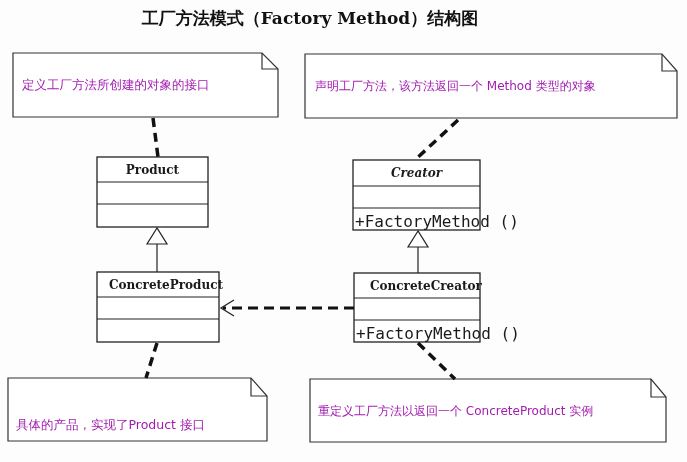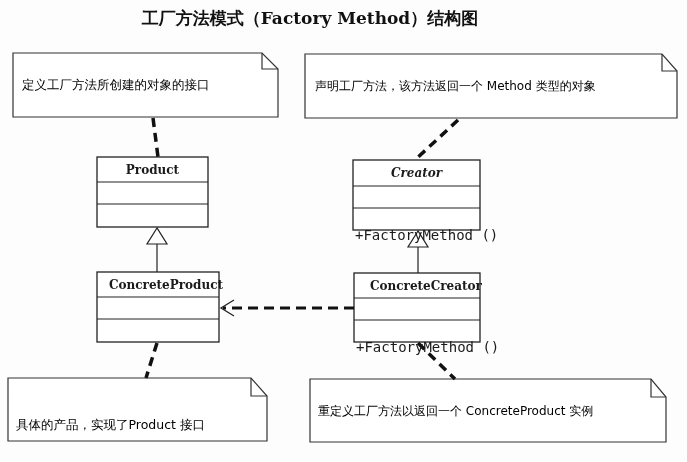--- a/index.html
+++ b/index.html
@@ -7,32 +7,31 @@
     width: 687px; height: 462px; background: #fdfdfd; position: relative; overflow: hidden;
     font-family: "DejaVu Serif", "Liberation Serif", serif; color: #1a1a1a;
   }
   .title {
     position: absolute; left: 0; top: 7px; width: 620px; text-align: center;
     font-family: "DejaVu Serif", serif; font-weight: bold; font-size: 17px; color: #111;
   }
   svg.canvas { position: absolute; left: 0; top: 0; }
   .note-text {
     position: absolute; font-size: 12.5px; white-space: nowrap;
-    font-family: "DejaVu Sans", "Liberation Sans", sans-serif; color: #000000;
+    font-family: "DejaVu Sans", "Liberation Sans", sans-serif; color: #a21caf;
   }
   .cls-name {
     position: absolute; font-size: 12px; font-weight: bold; white-space: nowrap;
     font-family: "DejaVu Serif", "Liberation Serif", serif; text-align: center;
   }
   .cls-name.italic { font-style: italic; }
   .cls-name.left { text-align: left; margin-left: 8px; }
   .cls-op {
-    position: absolute; font-size: 14px; white-space: nowrap;
+    position: absolute; font-size: 16px; white-space: nowrap;
     font-family: "DejaVu Sans Mono", "Liberation Mono", monospace;
-    margin-top: 15px;
   }
 </style>
 </head>
 <body>
 
 <div class="title">工厂方法模式（Factory Method）结构图</div>
 
 <svg class="canvas" width="687" height="462" viewBox="0 0 687 462">
 
   <g>

